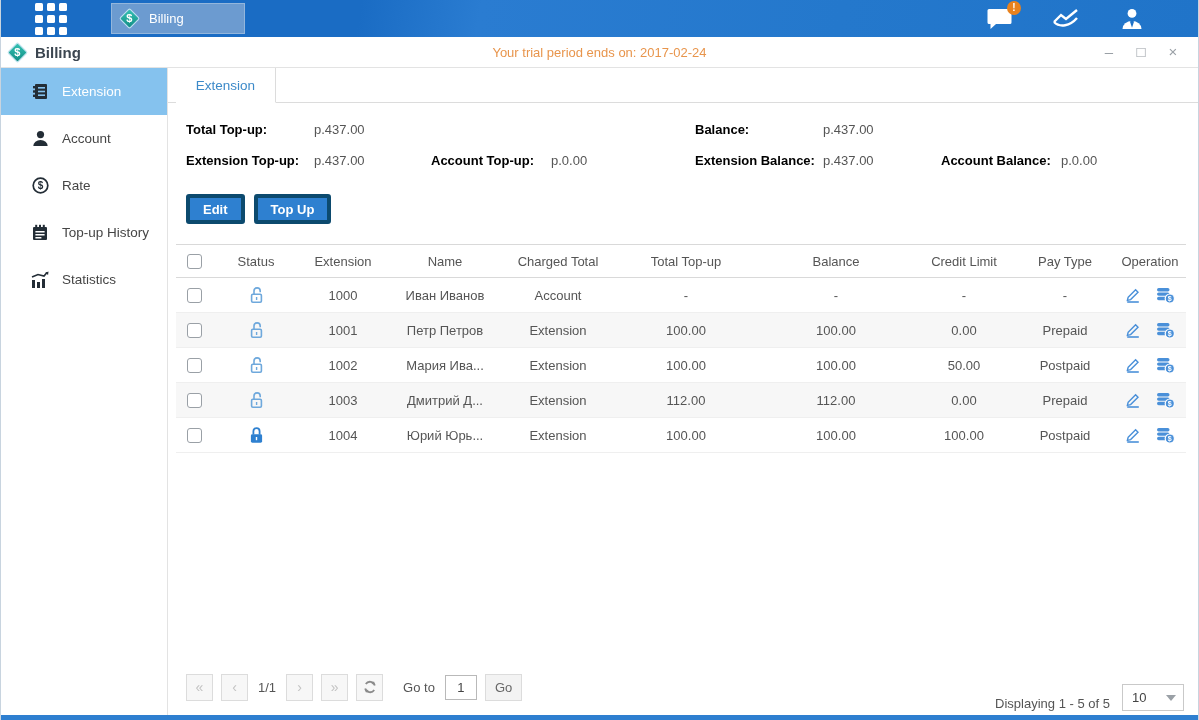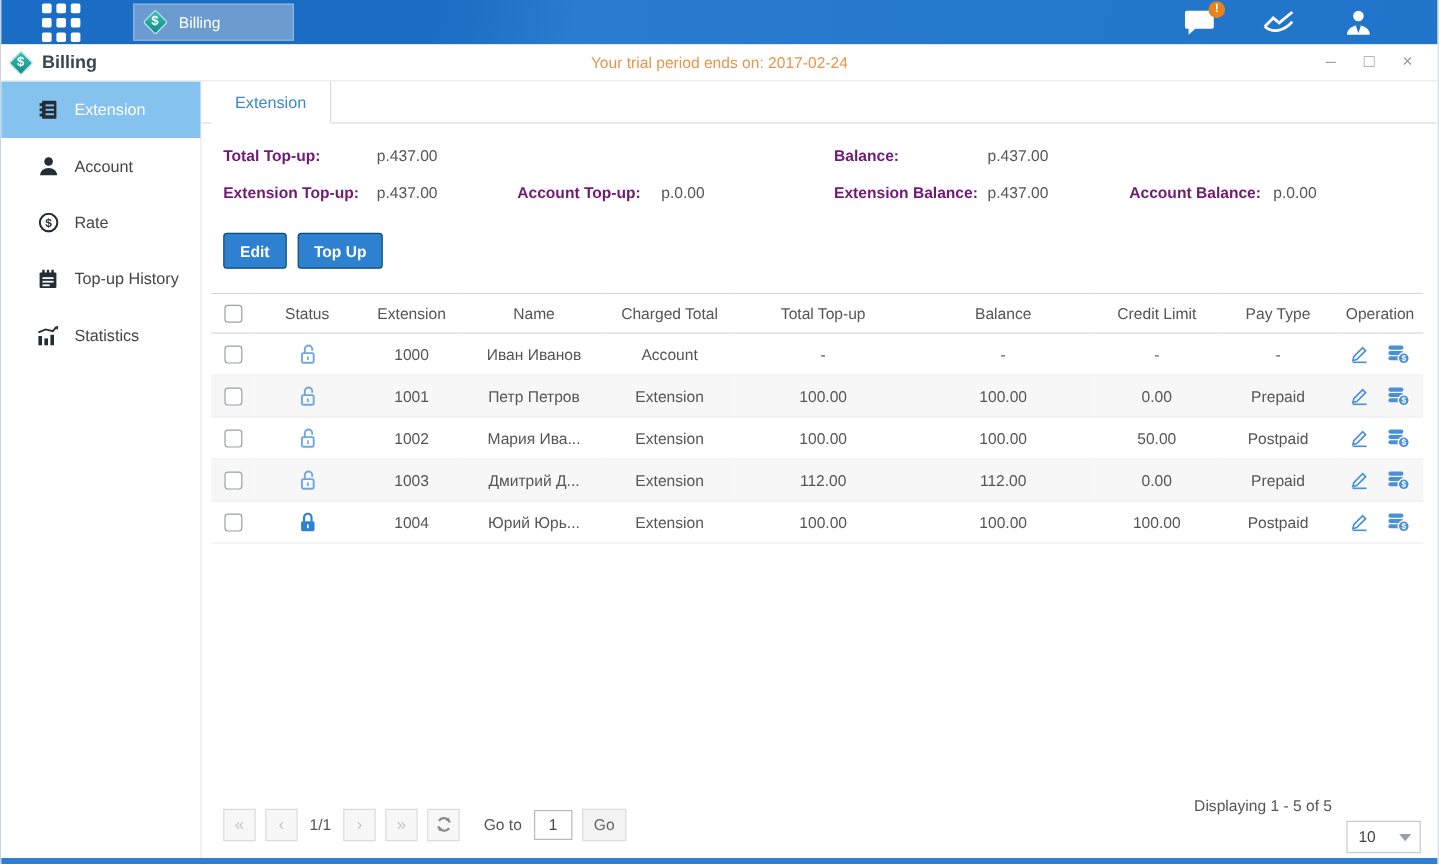--- a/index.html
+++ b/index.html
@@ -52,29 +52,29 @@
     color:#454545; font-size:13.5px; cursor:pointer;}
   .side-item .sicon{ width:18px; display:flex; justify-content:center; }
   .side-item.active{ background:#85c2ee; color:#fff;}
   
   .content{ position:absolute; top:68px; left:167px; right:0; bottom:5px; background:#fff;}
   .tabbar{ height:35px; border-bottom:1px solid #dcdcdc; display:flex; }
   .tab{ width:100px; margin-left:8px; height:35px; background:#fff; border-right:1px solid #dcdcdc;
     margin-bottom:-1px; border-bottom:1px solid #fff; display:flex; align-items:center; justify-content:center;
     color:#3d8ac9; font-size:13.5px; cursor:pointer;}
   .summary{ position:absolute; top:48px; left:0; right:0; height:66px; font-size:13px;}
-  .summary .lab{ position:absolute; font-weight:bold; color:#701a75; white-space:nowrap;}
+  .summary .lab{ position:absolute; font-weight:bold; color:#000000; white-space:nowrap;}
   .summary .val{ position:absolute; color:#555; white-space:nowrap;}
   .r1{ top:6px;} .r2{ top:37px;}
   .c1l{ left:18px;} .c1v{ left:146px;}
   .c2l{ left:263px;} .c2v{ left:383px;}
   .c3l{ left:527px;} .c3v{ left:655px;}
   .c4l{ left:773px;} .c4v{ left:893px;}
   .actions{ position:absolute; top:126px; left:18px; display:flex; gap:9px;}
-  .btn{ background:#2e80d0; border:1px solid #0c4a6e; color:#fff; font-size:13px; padding:0 13px;
+  .btn{ background:#2e80d0; border:4px solid #0c4a6e; color:#fff; font-size:13px; padding:0 13px;
     height:30px; border-radius:3px; cursor:pointer; font-family:inherit; font-weight:bold;text-align:center;}
   
   table{ position:absolute; top:176px; left:8px; width:1010px; border-collapse:collapse; table-layout:fixed;
     font-size:13px; color:#555;}
   thead th{ border-top:1px solid #d9d9d9; border-bottom:1px solid #d9d9d9; height:33px;
     font-weight:normal; color:#555; text-align:center;}
   tbody td{ height:35px; text-align:center; border-bottom:1px solid #efefef;}
   tbody tr.alt{ background:#f7f7f7;}
   th.c-check,td.c-check{ width:36px; text-align:left; padding-left:11px;}
   .c-status{width:88px;} .c-ext{width:86px;} .c-name{width:118px;} .c-charged{width:108px;}
@@ -89,21 +89,21 @@
     display:flex; align-items:center; font-size:13px; color:#555;}
   .pg-btn{ width:27px; height:27px; border:1px solid #dcdcdc; background:#f7f7f7; color:#c3c3c3;
     display:flex; align-items:center; justify-content:center; font-size:14px; cursor:pointer; margin-right:8px;}
   .pg-btn.refresh{ color:#8a8a8a;}
   .pg-text{ margin:0 10px 0 2px; color:#555;}
   .goto-label{ margin:0 10px 0 12px;}
   .goto-input{ width:32px; height:25px; border:1px solid #b9b9b9; text-align:center; font-size:13px;
     color:#444; font-family:inherit; margin-right:8px; background:#fff;}
   .go-btn{ height:27px; padding:0 9px; border:1px solid #dcdcdc; background:#f3f3f3; color:#666;
     font-size:13px; cursor:pointer; font-family:inherit;text-align:center;}
-  .pg-right{ margin-left:auto; display:flex; align-items:flex-start; gap:12px;}
+  .pg-right{ margin-left:auto; display:flex; align-items:flex-end; gap:12px;}
   .pagesize{ width:62px; height:27px; border:1px solid #c9c9c9; display:flex; align-items:center;
     padding-left:9px; cursor:pointer; position:relative; color:#444; background:#fff;margin-top:20px;}
   .pagesize .arrow{ position:absolute; right:7px; top:10px; width:0; height:0;
     border-left:5px solid transparent; border-right:5px solid transparent; border-top:6px solid #9aa0a6;}
   .bottom-strip{ position:absolute; bottom:0; left:0; width:100%; height:5px; background:#2e7fd0;}
 </style>
 </head>
 <body>
 
 <div class="screen">

